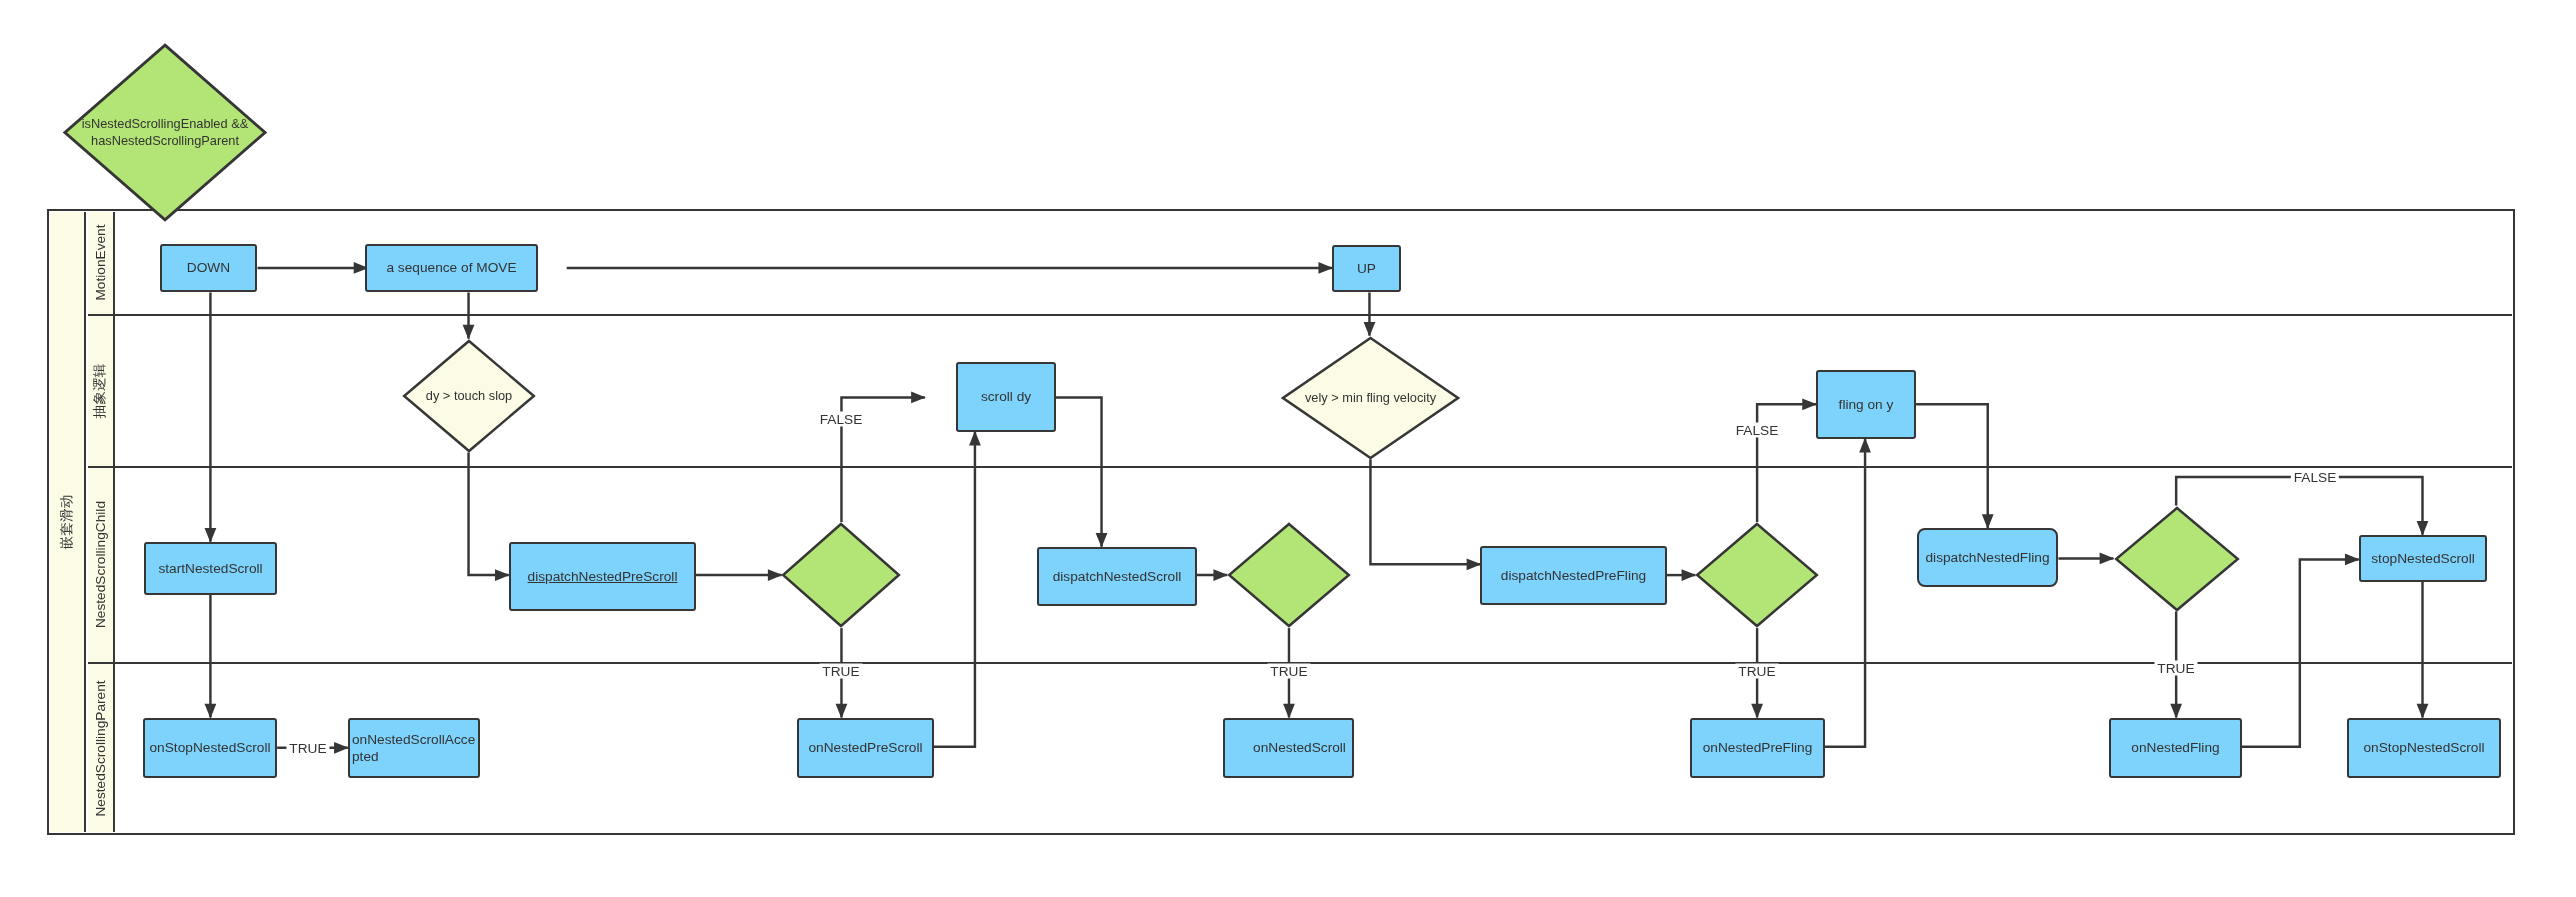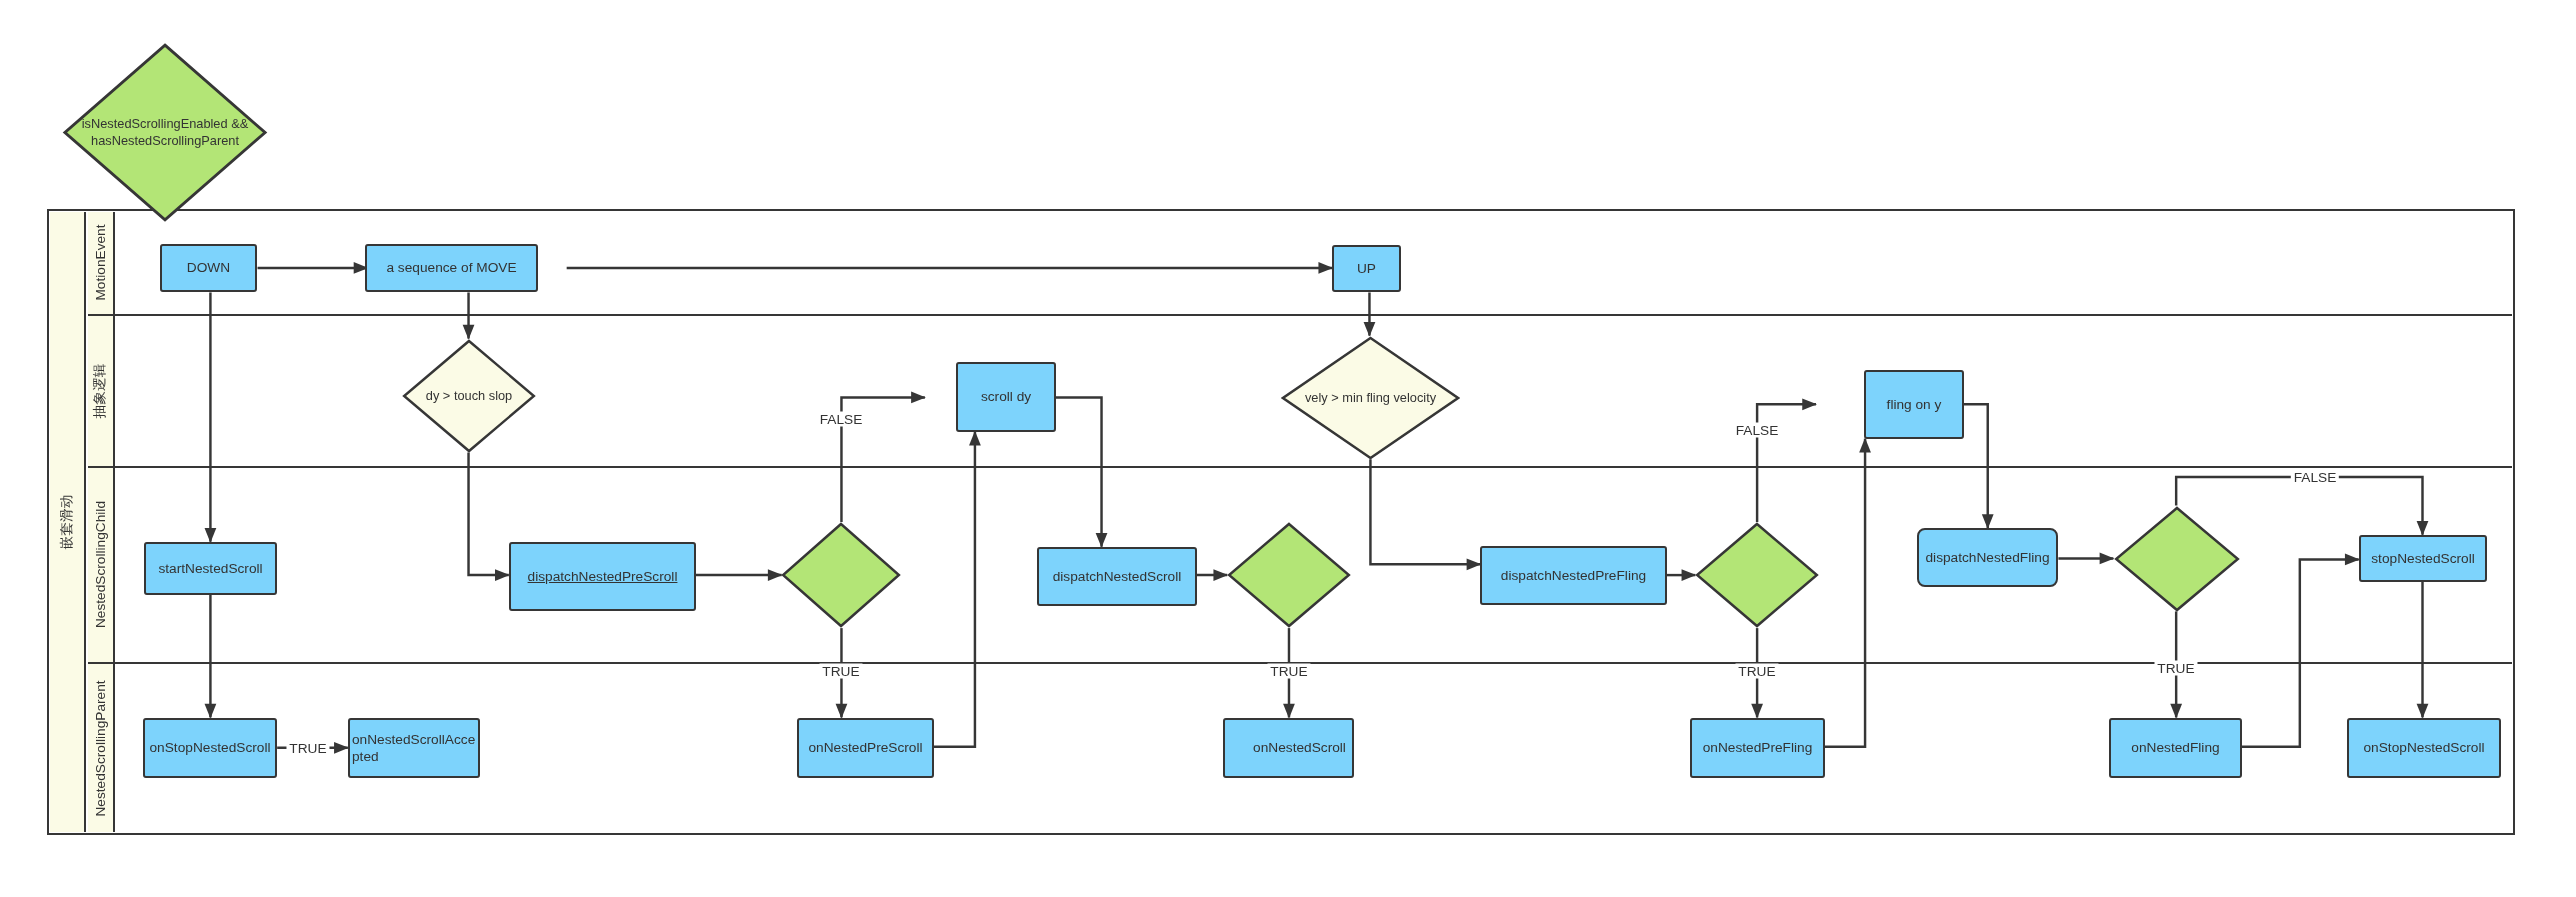--- a/index.html
+++ b/index.html
@@ -109,21 +109,21 @@
     </svg>
     <div class="dtext">dy &gt; touch slop</div>
   </div>
   <div class="abs dwrap" style="left:1281px;top:336px;width:179px;height:124px;">
     <svg width="179" height="124" viewBox="0 0 182 126">
       <polygon points="91,2 180,63 91,124 2,63" style="stroke:#363636;stroke-width:2.5;" fill="#fbfbe6"></polygon>
     </svg>
     <div class="dtext">vely &gt; min fling velocity</div>
   </div>
   <div class="abs node" style="left:956px;top:362px;width:100px;height:70px;">scroll dy</div>
-  <div class="abs node" style="left:1816px;top:370px;width:100px;height:69px;margin-left:48px;">fling on y</div>
+  <div class="abs node" style="left:1816px;top:370px;width:100px;height:69px;">fling on y</div>
 
   <div class="abs node" style="left:144px;top:542px;width:133px;height:53px;">startNestedScroll</div>
   <div class="abs node" style="left:509px;top:542px;width:187px;height:69px;text-decoration:underline;">dispatchNestedPreScroll</div>
   <div class="abs dwrap" style="left:781px;top:522px;width:120px;height:106px;">
     <svg width="120" height="106" viewBox="0 0 122 108">
       <polygon points="61,2 120,54 61,106 2,54" style="stroke:#363636;stroke-width:2.5;" fill="#b3e576"></polygon>
     </svg>
   </div>
   <div class="abs node" style="left:1021px;top:547px;width:160px;height:59px;margin-left:16px;">dispatchNestedScroll</div>
   <div class="abs dwrap" style="left:1227px;top:522px;width:124px;height:106px;">

